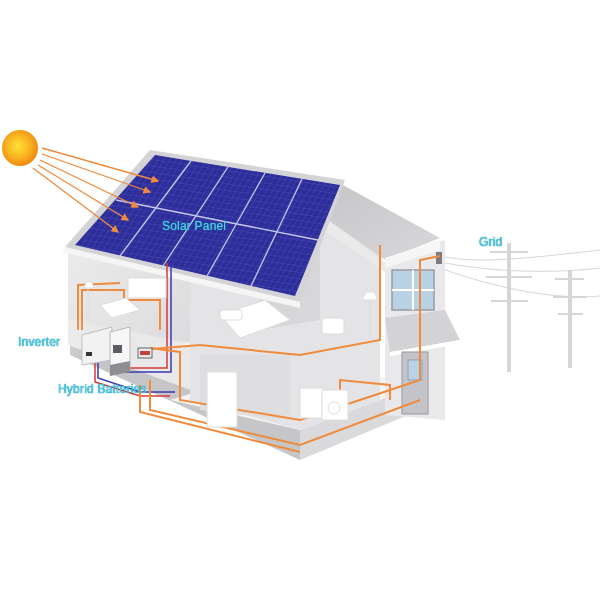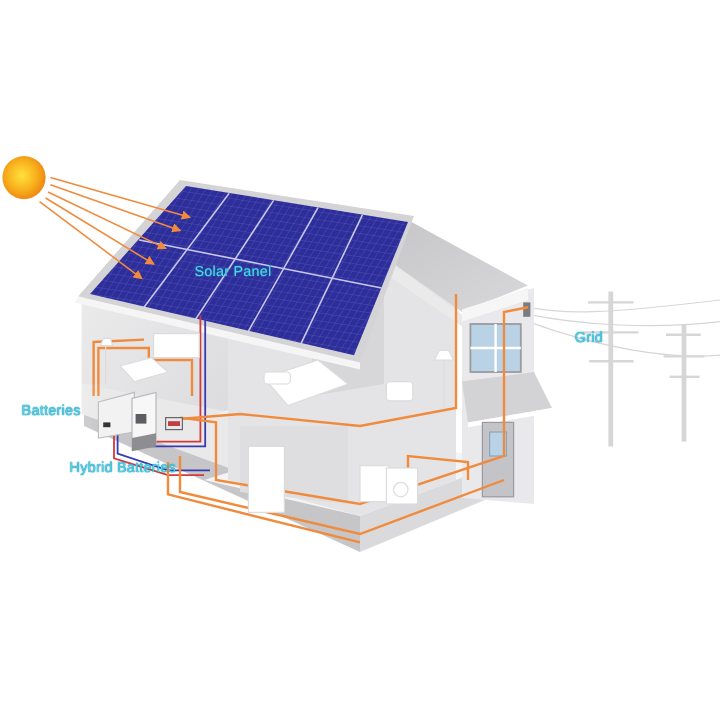--- a/index.html
+++ b/index.html
@@ -7,21 +7,21 @@
   #scene { position:absolute; left:0; top:0; width:540px; height:600px; }
   .label {
     position:absolute; font-family:"Liberation Sans", sans-serif; font-size:12px;
     color:#4fd2ea; font-weight:normal; white-space:nowrap;
     text-shadow: 0 0 1px #1e8aa8, 0 0 1px #1e8aa8;
     letter-spacing:0.2px;
   }
   #lbl-solar { left:162px; top:219px; }
   #lbl-batt { left:18px; top:335px; }
   #lbl-inv { left:58px; top:382px; }
-  #lbl-grid { left:479px; top:235px;margin-top:39px; }
+  #lbl-grid { left:479px; top:235px; }
 </style>
 </head>
 <body>
 
 <div id="scene">
 <svg width="600" height="600" viewBox="0 0 600 600" xmlns="http://www.w3.org/2000/svg">
   <defs>
     <radialGradient id="sunGrad" cx="45%" cy="45%" r="55%">
       <stop offset="0%" stop-color="#ffe23a"></stop>
       <stop offset="60%" stop-color="#f8b21e"></stop>
@@ -163,16 +163,16 @@
     <rect x="128" y="278" width="38" height="20"></rect>
     <polygon points="100,305 126,298 140,310 112,318"></polygon>
     <line x1="88" y1="288" x2="88" y2="320"></line>
     <polygon points="84,288 94,288 92,282 86,282"></polygon>
   </g>
 
   <rect x="0" y="320" width="90" height="140" fill="url(#fadeLeft)" opacity="0.6"></rect>
 </svg>
 
 <div class="label" id="lbl-solar">Solar Panel</div>
-<div class="label" id="lbl-batt">Batteries</div>
+<div class="label" id="lbl-batt">Inverter</div>
 <div class="label" id="lbl-inv">Hybrid Batteries</div>
 <div class="label" id="lbl-grid">Grid</div>
 </div>
 
 </body></html>

